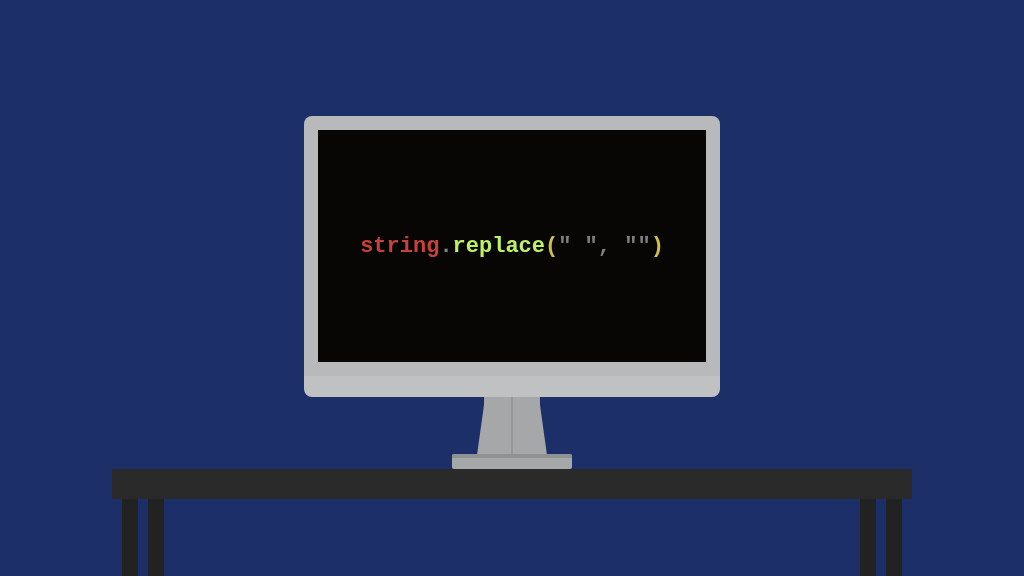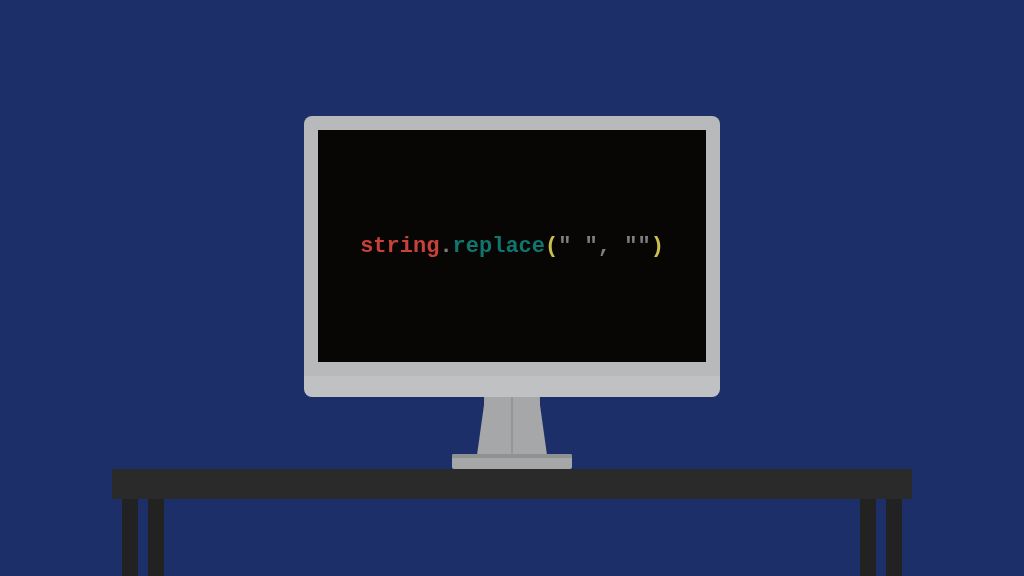--- a/index.html
+++ b/index.html
@@ -111,21 +111,21 @@
     }
     .code {
       font-family: "Menlo", "Consolas", "Courier New", monospace;
       font-size: 22px;
       font-weight: 600;
       white-space: pre;
       color: #dcdcdc;
     }
     .t-red { color: #c8413a; }
     .t-dim { color: #7f7f7f; }
-    .t-blue { color: #0f766e; }
+    .t-blue { color: #bef264; }
     .t-yellow { color: #cdbf4c; }
   </style>
 </head>
 <body>
 
 <div class="scene">
 
   <div class="desk-top"></div>
   <div class="desk-leg leg1"></div>
   <div class="desk-leg leg2"></div>

